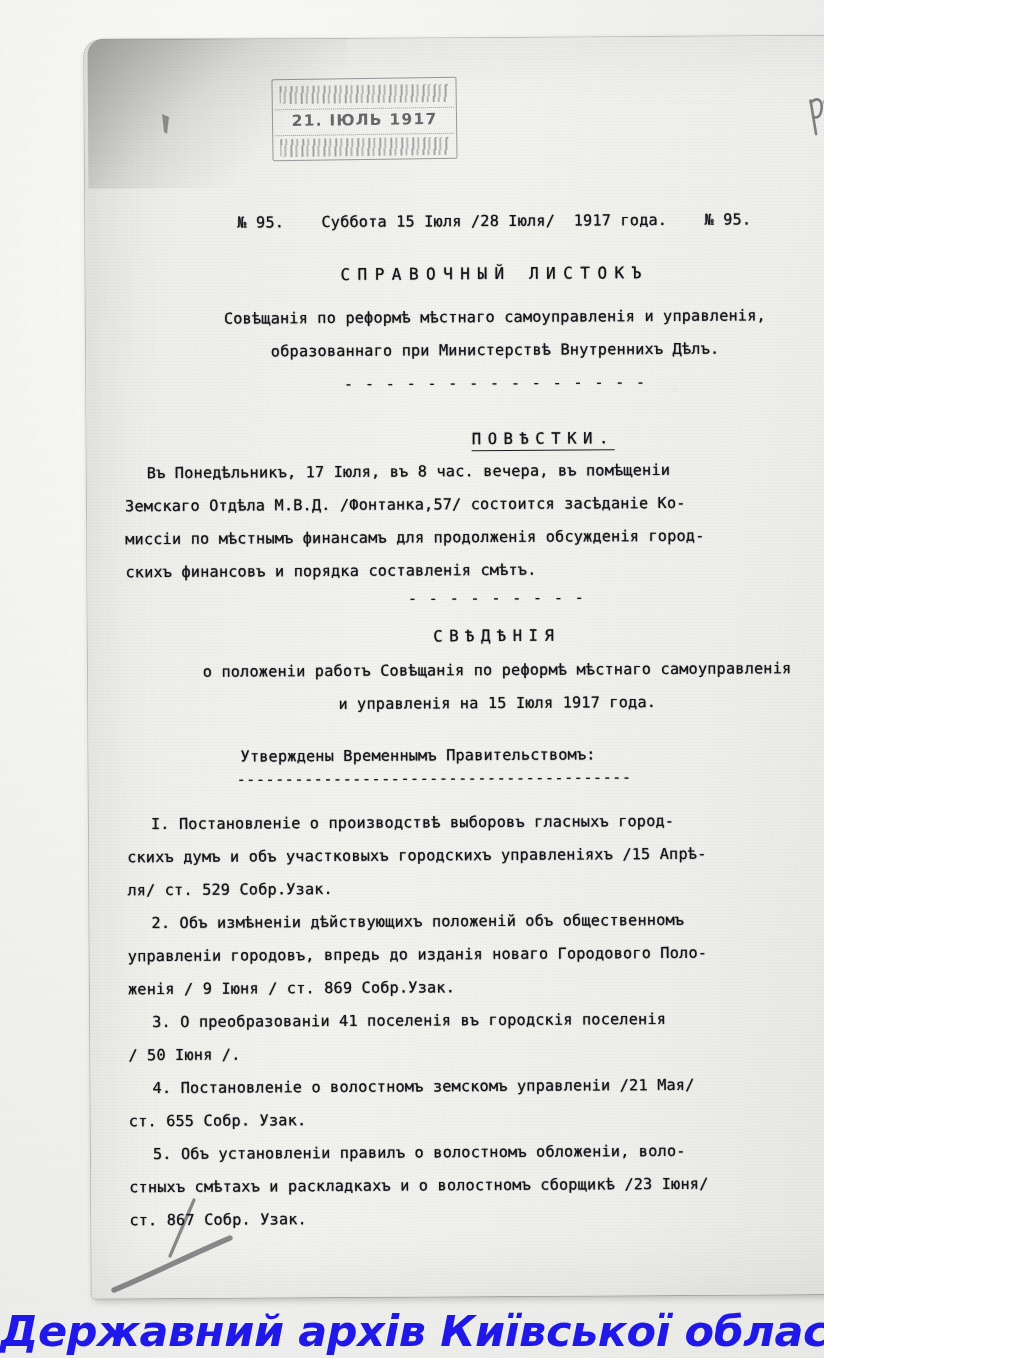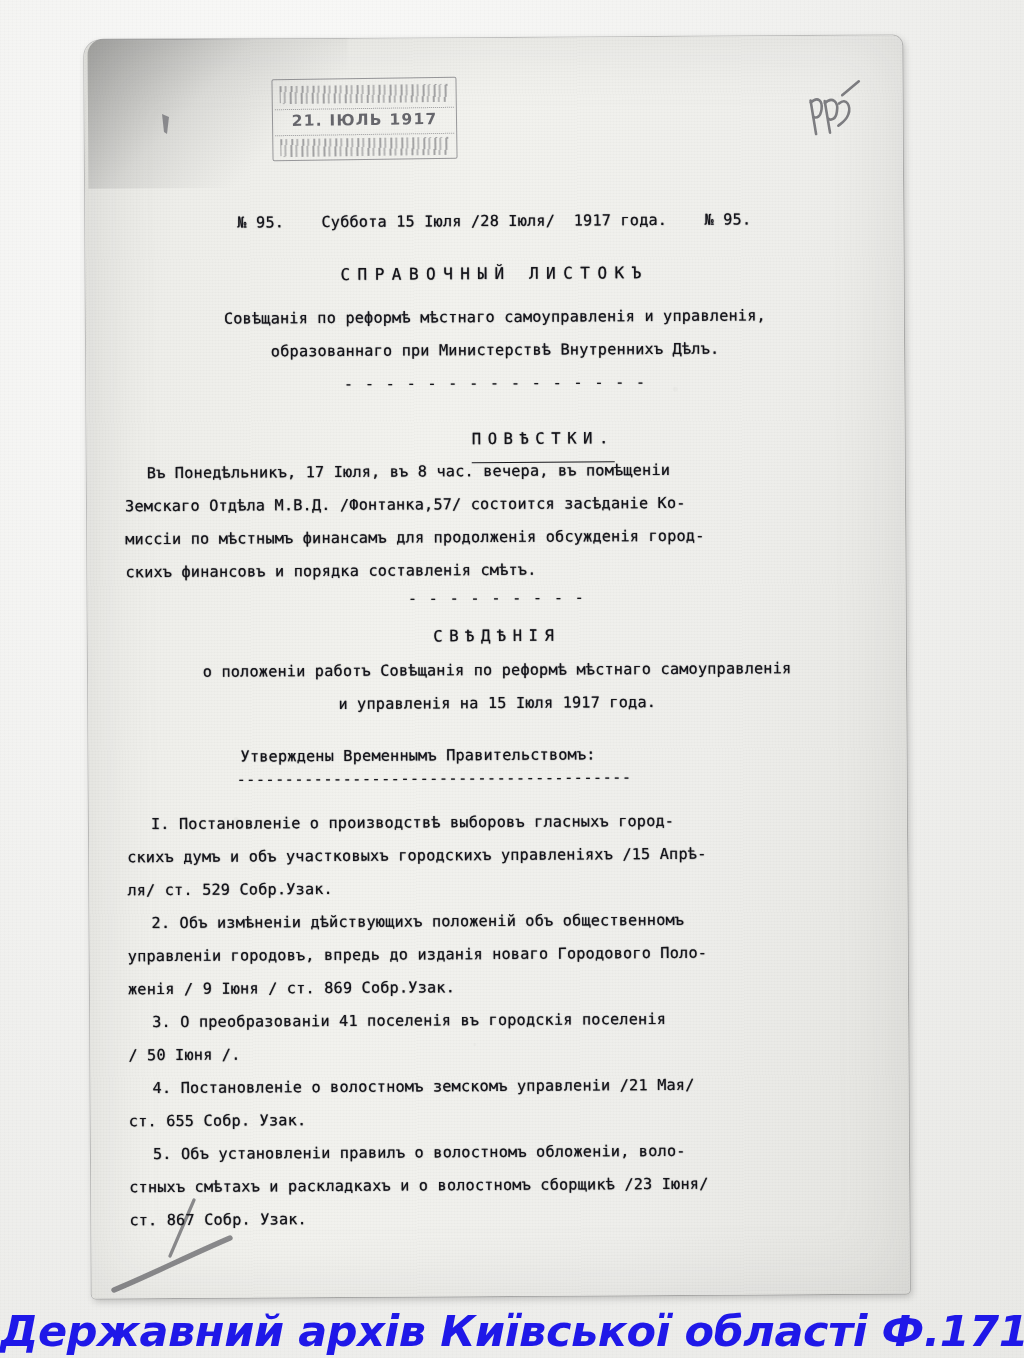--- a/index.html
+++ b/index.html
@@ -2,21 +2,21 @@
 <html><head>
 <meta charset="utf-8">
 <style>
   html, body {
     margin: 0;
     padding: 0;
     background: #ffffff;
   }
   #scan {
     position: relative;
-    width: 1024px;
+    width: 824px;
     height: 1358px;
     overflow: hidden;
     background: #f4f4f2;
     font-family: "DejaVu Sans Mono", monospace;
   }
   
   #backdrop {
     position: absolute;
     inset: 0;
     background:
@@ -88,21 +88,21 @@
     white-space: pre;
     font-size: 15.2px;
     line-height: 1;
     letter-spacing: .2px;
     color: #14141a;
     text-shadow: 0 0 1.1px rgba(20,20,25,.65), .4px .3px .7px rgba(40,40,45,.30);
   }
   .ctr { left: 0; width: 818px; text-align: center; }
   .title-sp { letter-spacing: 7.5px; font-size: 16px; }
   .head-sp  { letter-spacing: 6.5px; font-size: 15.6px; }
-  .und { border-bottom: 1.6px solid #17171c; padding-bottom: 14px; margin-top: 28px; }
+  .und { border-bottom: 1.6px solid #17171c; padding-bottom: 2px; margin-top: 28px; }
   .dash {
     position: absolute;
     white-space: pre;
     font-size: 15px;
     letter-spacing: 1.4px;
     color: #16161b;
     text-shadow: 0 0 1px rgba(20,20,25,.6);
   }
 
   

